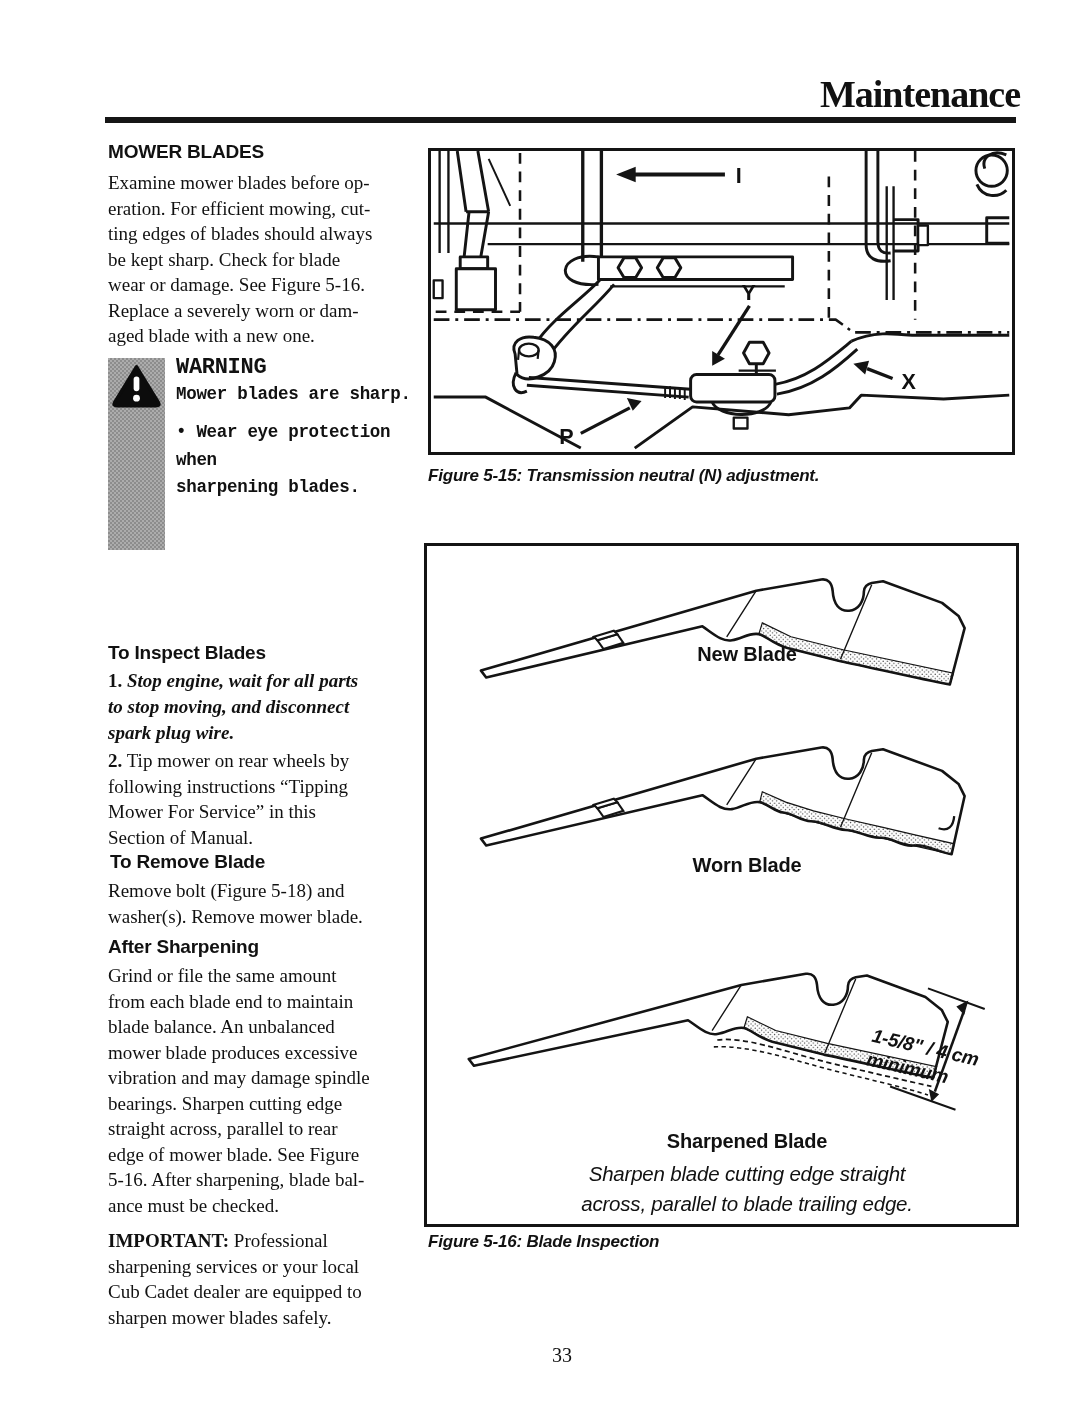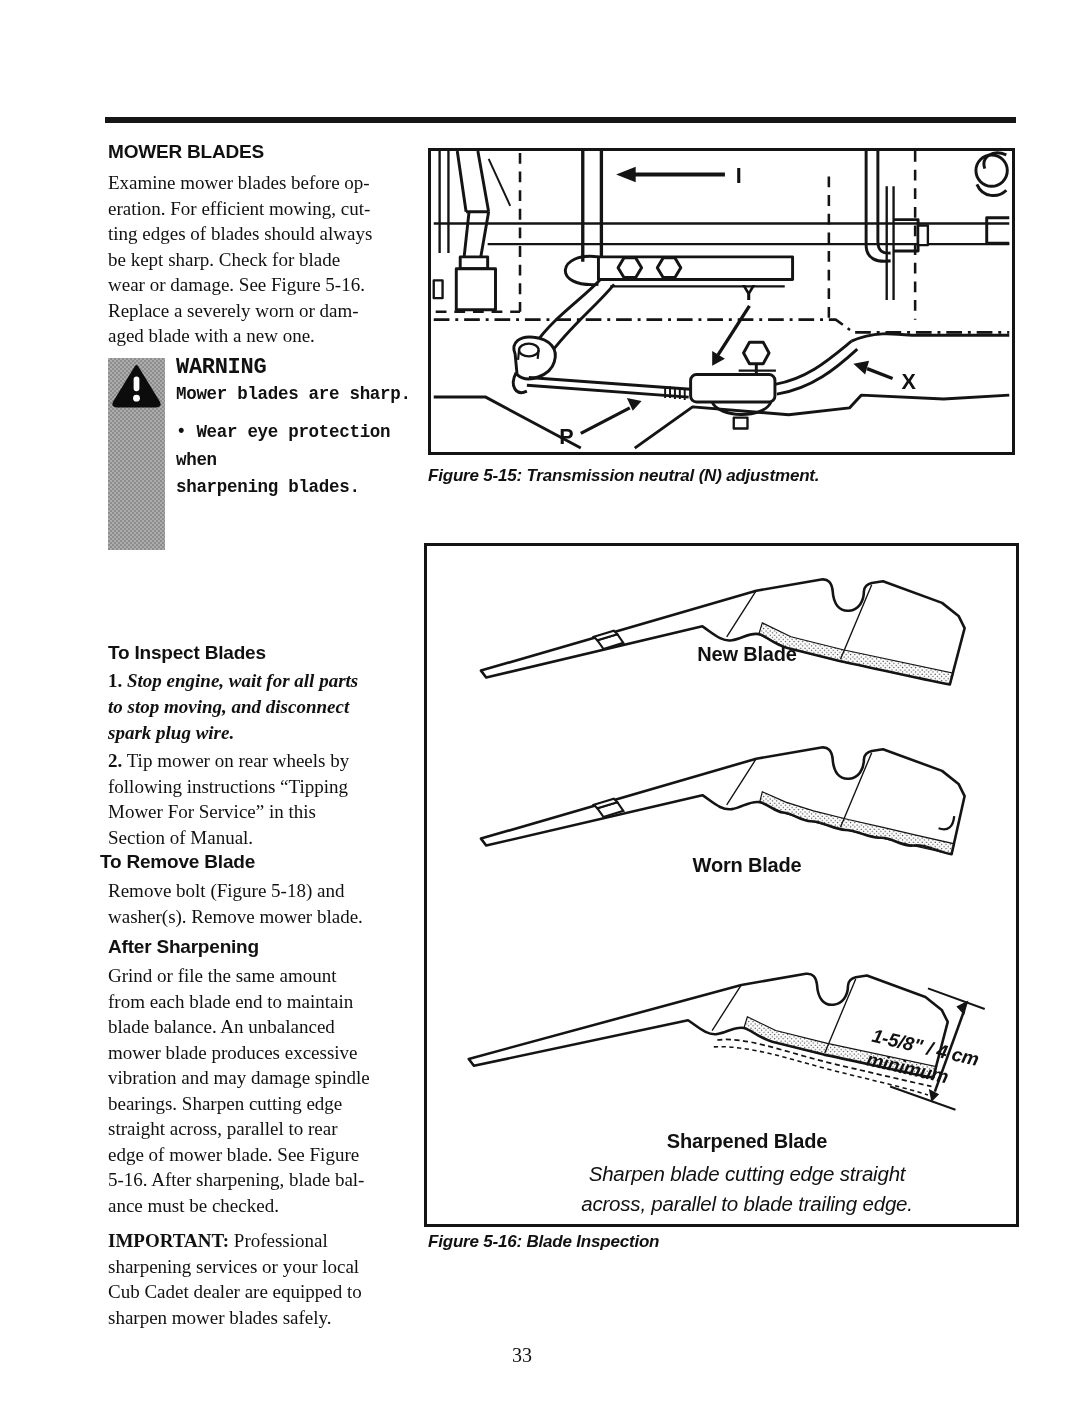--- a/index.html
+++ b/index.html
@@ -38,29 +38,30 @@
   .fig16{left:424px;top:543px;width:589px;height:678px;}
   .figcap{position:absolute;font-family:"Liberation Sans",sans-serif;font-weight:bold;font-style:italic;
           font-size:17px;letter-spacing:-0.2px;}
   .blade-label{position:absolute;font-family:"Liberation Sans",sans-serif;font-weight:bold;
           font-size:20px;text-align:center;letter-spacing:-0.2px;}
   .blade-note{position:absolute;font-family:"Liberation Sans",sans-serif;font-style:italic;
           font-size:20.5px;line-height:30px;text-align:center;letter-spacing:-0.2px;}
   .dim-note{position:absolute;font-family:"Liberation Sans",sans-serif;font-weight:bold;font-style:italic;
           font-size:19px;line-height:24px;transform:rotate(13deg);transform-origin:left top;letter-spacing:-0.2px;}
 
-  .pagenum{position:absolute;left:512px;top:1344px;width:100px;text-align:left;font-size:20px;}
+  .pagenum{position:absolute;left:512px;top:1344px;width:100px;text-align:center;font-size:20px;}
 
   svg text{font-family:"Liberation Sans",sans-serif;font-weight:bold;fill:#111;}
 </style>
 </head>
 <body>
 
 <div class="page">
 
+  <div class="title">Maintenance</div>
   <div class="rule"></div>
 
   <h2 class="h-sans abs" style="left:108px;top:141px;">MOWER BLADES</h2>
 
   <p class="body-serif pre abs" style="left:108px;top:170px;width:330px;">Examine mower blades before op-
 eration. For efficient mowing, cut-
 ting edges of blades should always
 be kept sharp. Check for blade
 wear or damage. See Figure 5-16.
 Replace a severely worn or dam-
@@ -90,21 +91,21 @@
 spark plug wire.</span>
   </p>
   <p class="body-serif abs" style="left:108px;top:748px;width:330px;">
     <span class="bold">2.</span>
     <span class="pre">Tip mower on rear wheels by
 following instructions “Tipping
 Mower For Service” in this
 Section of Manual.</span>
   </p>
 
-  <h3 class="h-sans abs" style="left:100px;top:851px;">To Remove Blade</h3>
+  <h3 class="h-sans abs" style="left:110px;top:851px;">To Remove Blade</h3>
   <p class="body-serif pre abs" style="left:108px;top:878px;width:330px;">Remove bolt (Figure 5-18) and
 washer(s). Remove mower blade.</p>
 
   <h3 class="h-sans abs" style="left:108px;top:936px;">After Sharpening</h3>
   <p class="body-serif pre abs" style="left:108px;top:963px;width:330px;">Grind or file the same amount
 from each blade end to maintain
 blade balance. An unbalanced
 mower blade produces excessive
 vibration and may damage spindle
 bearings. Sharpen cutting edge

